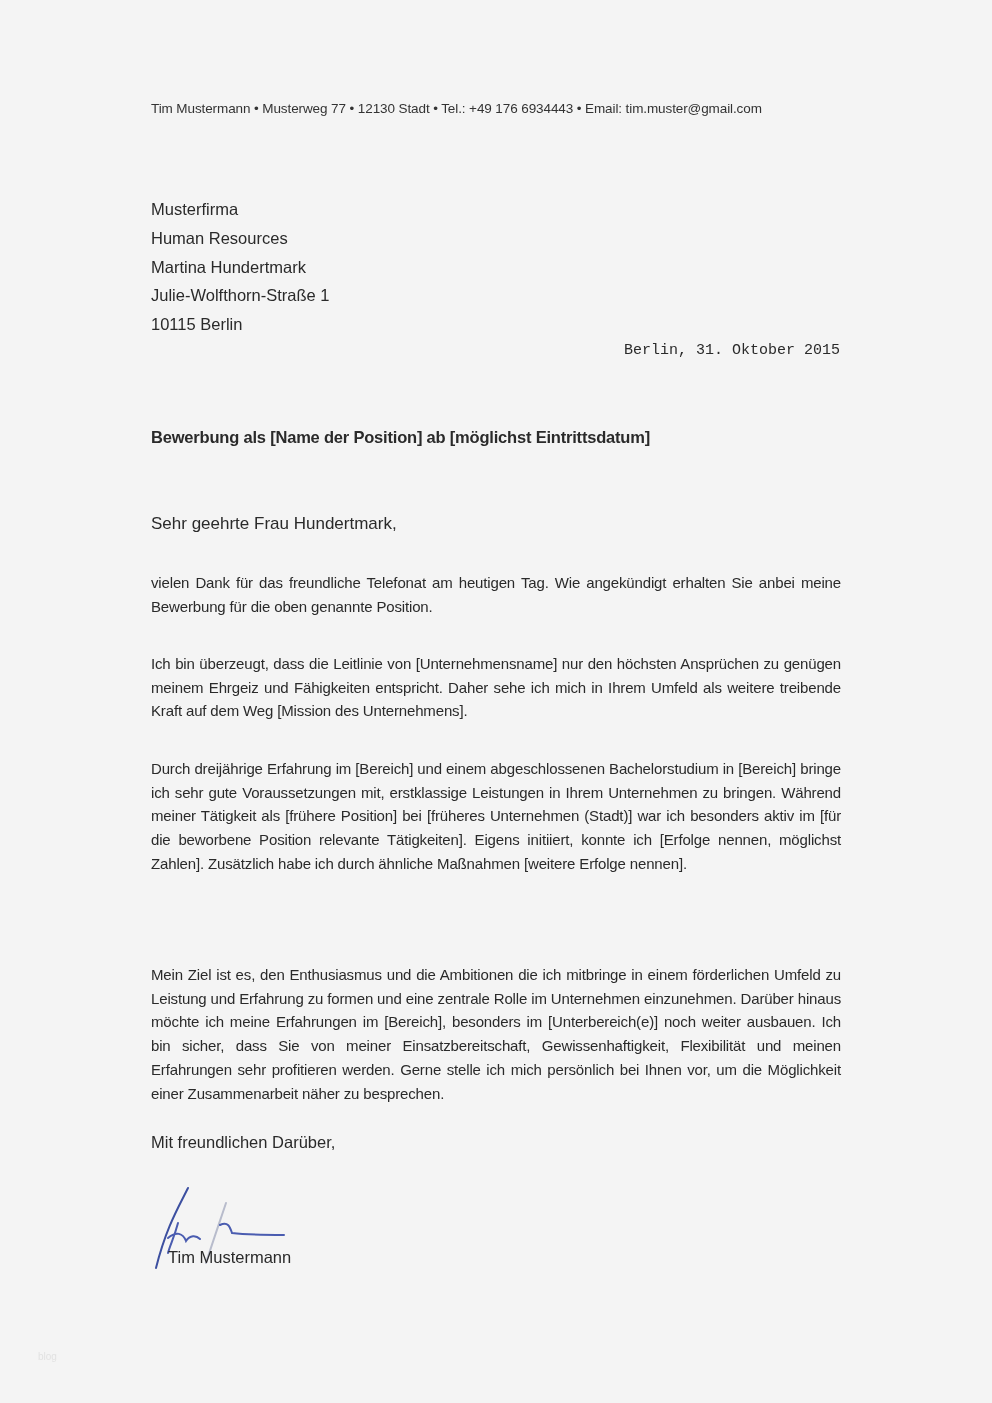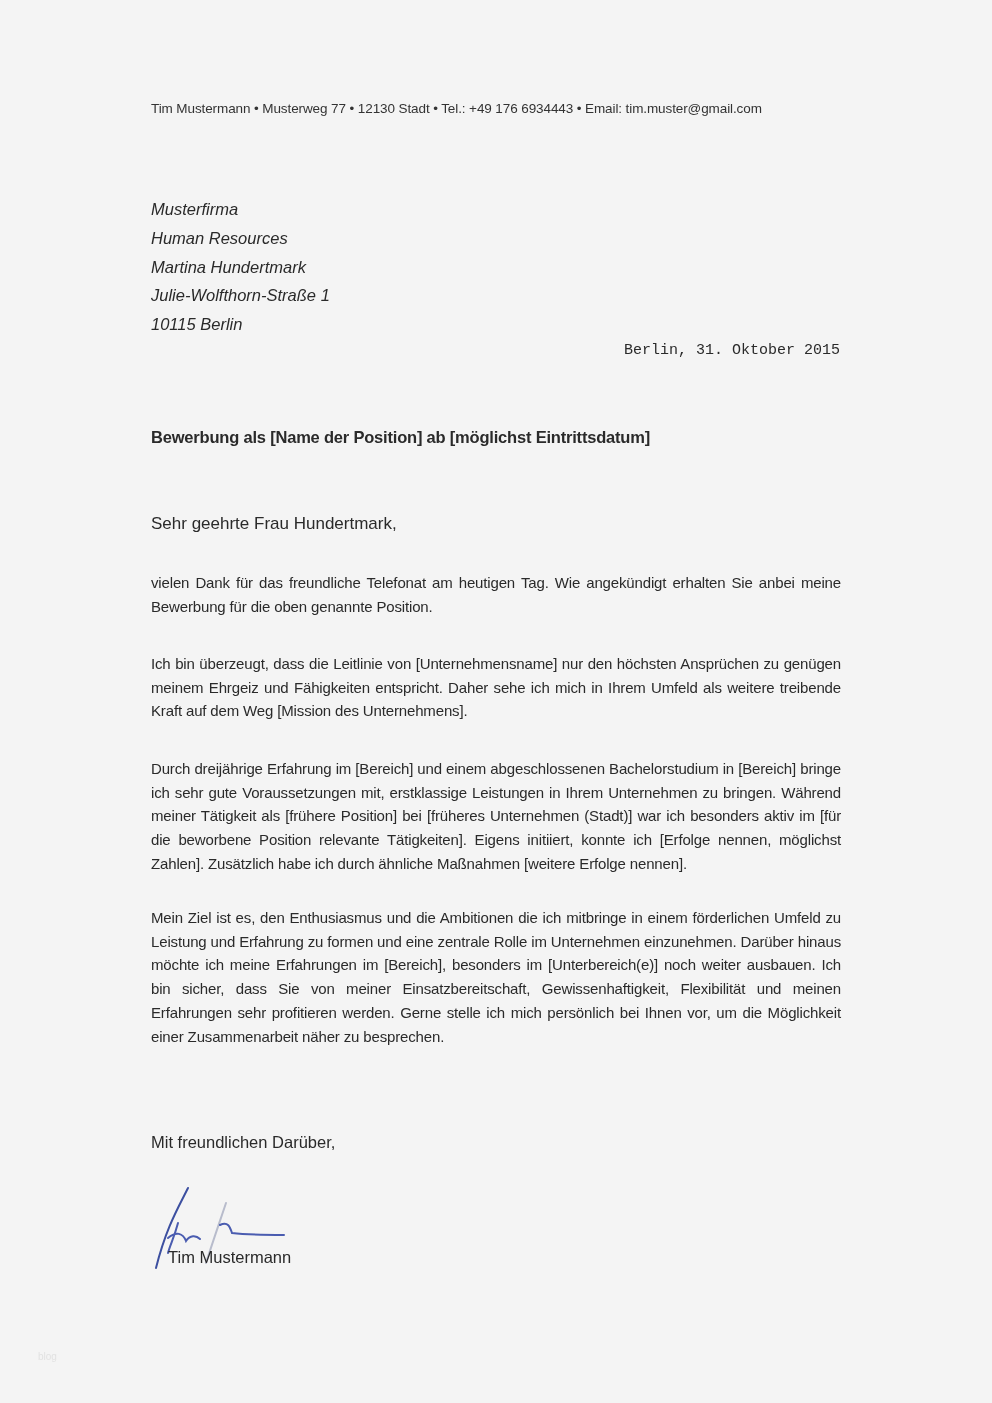--- a/index.html
+++ b/index.html
@@ -11,33 +11,33 @@
       position: relative;
       overflow: hidden;
     }
     .page { position: absolute; left: 0; top: 0; width: 992px; height: 1403px; }
     .sender {
       position: absolute; left: 151px; top: 101px;
       font-size: 13.5px; letter-spacing: -0.1px; color: #333;
       white-space: nowrap;
     }
     .recipient { position: absolute; left: 151px; top: 198px; font-size: 16.5px; }
-    .recipient div { height: 28.8px; line-height: 22px; font-style: italic; }
+    .recipient div { height: 28.8px; line-height: 22px; }
     .date { position: absolute; right: 152px; top: 342px; font-size: 15px; font-family: Liberation Mono, monospace; }
     .subject { position: absolute; left: 151px; top: 428px; font-size: 16.5px; font-weight: bold; letter-spacing: -0.2px; }
     .salutation { position: absolute; left: 151px; top: 514px; font-size: 17px; }
     .para {
       position: absolute; left: 151px; width: 690px;
       font-size: 15px; line-height: 23.7px; text-align: justify;
       letter-spacing: -0.15px;
     }
     .p1 { top: 571px; }
     .p2 { top: 652px; }
     .p3 { top: 757px; }
-    .p4 { top: 906px; }
+    .p4 { top: 963px; }
     .closing { position: absolute; left: 151px; top: 1133px; font-size: 16.5px; }
     .signature { position: absolute; left: 148px; top: 1183px; width: 140px; height: 90px; }
     .signer { position: absolute; left: 168px; top: 1248px; font-size: 16.5px; }
     .watermark { position: absolute; left: 38px; top: 1351px; font-size: 10px; color: #e2e2e2; }
   </style>
 </head>
 <body>
 
 <div class="page">
   <div class="sender">Tim Mustermann • Musterweg 77 • 12130 Stadt • Tel.: +49 176 6934443 • Email: tim.muster@gmail.com</div>

